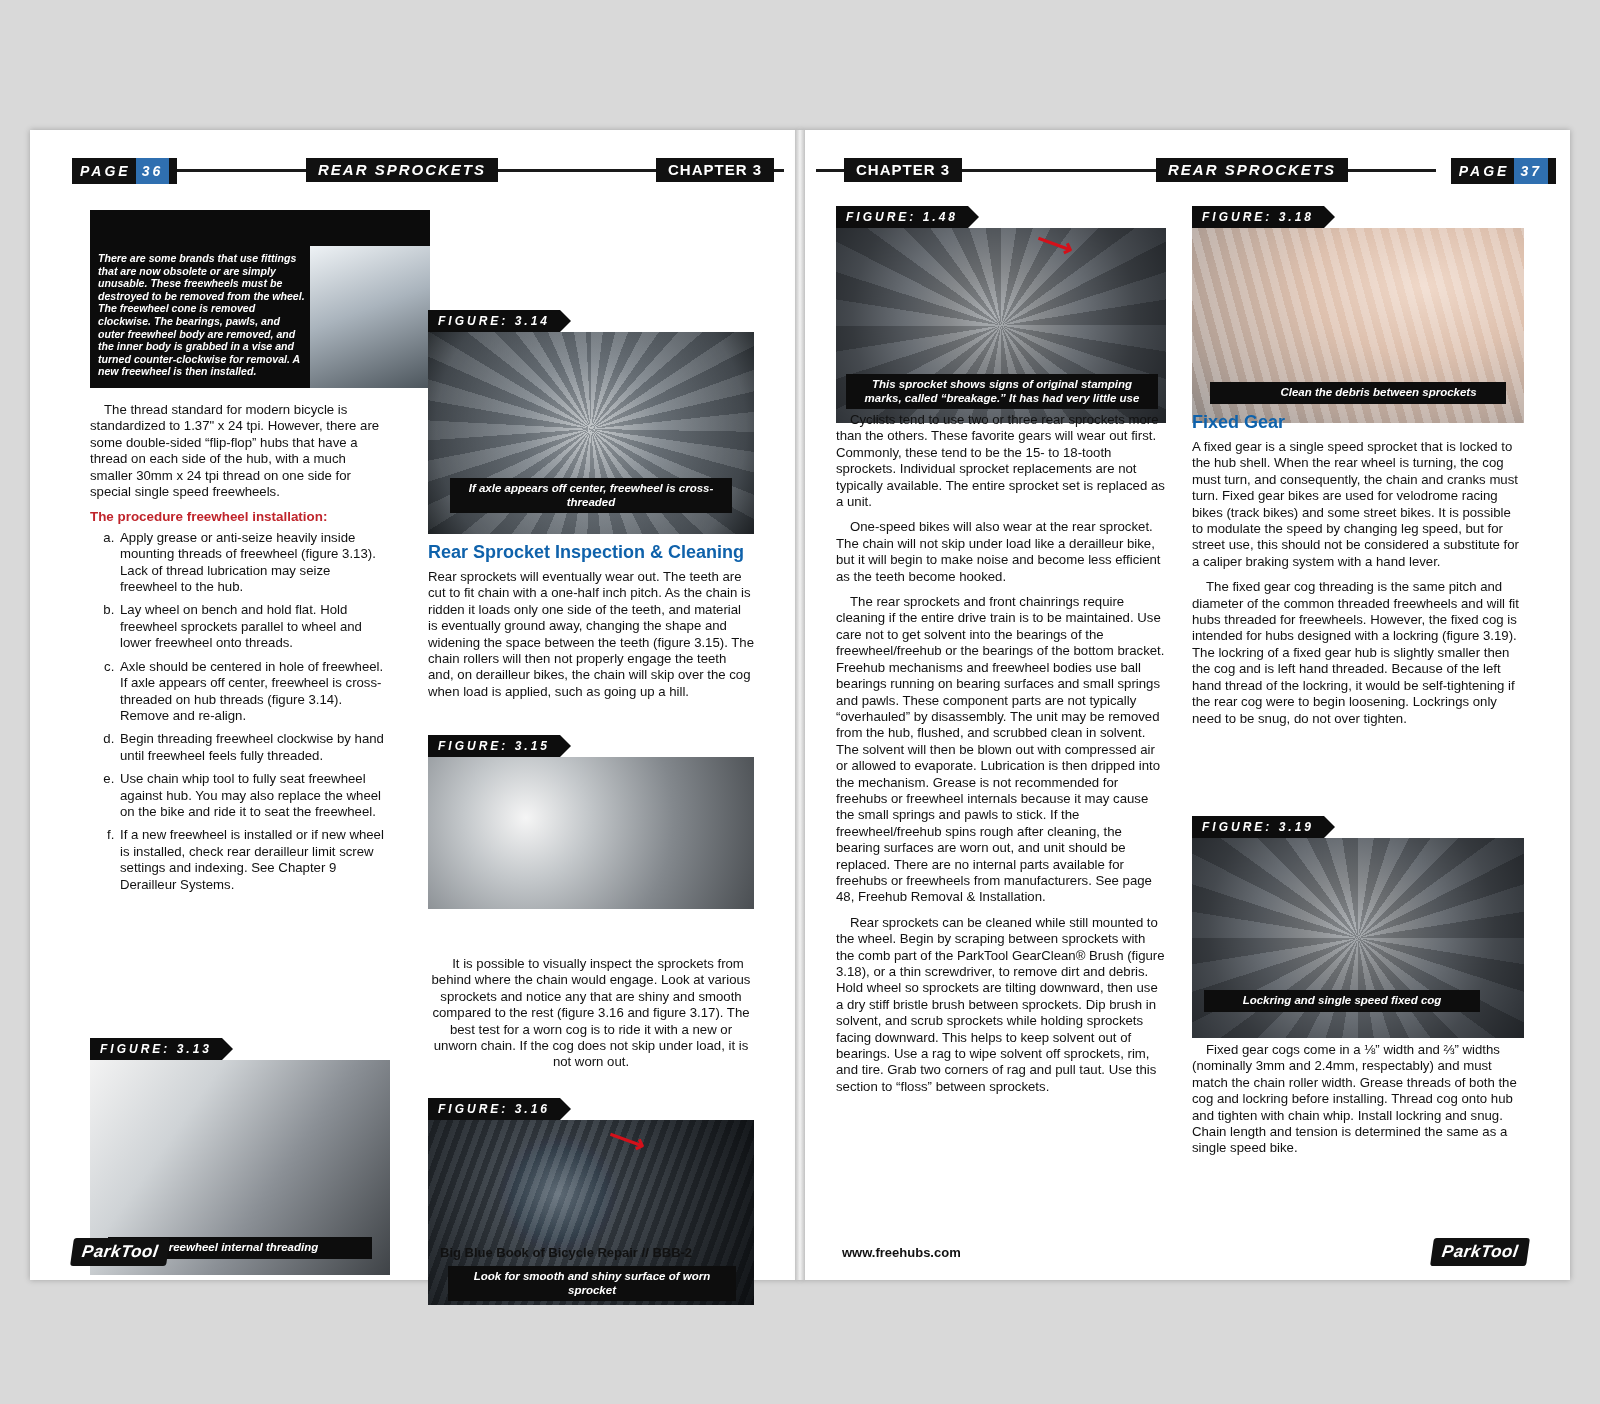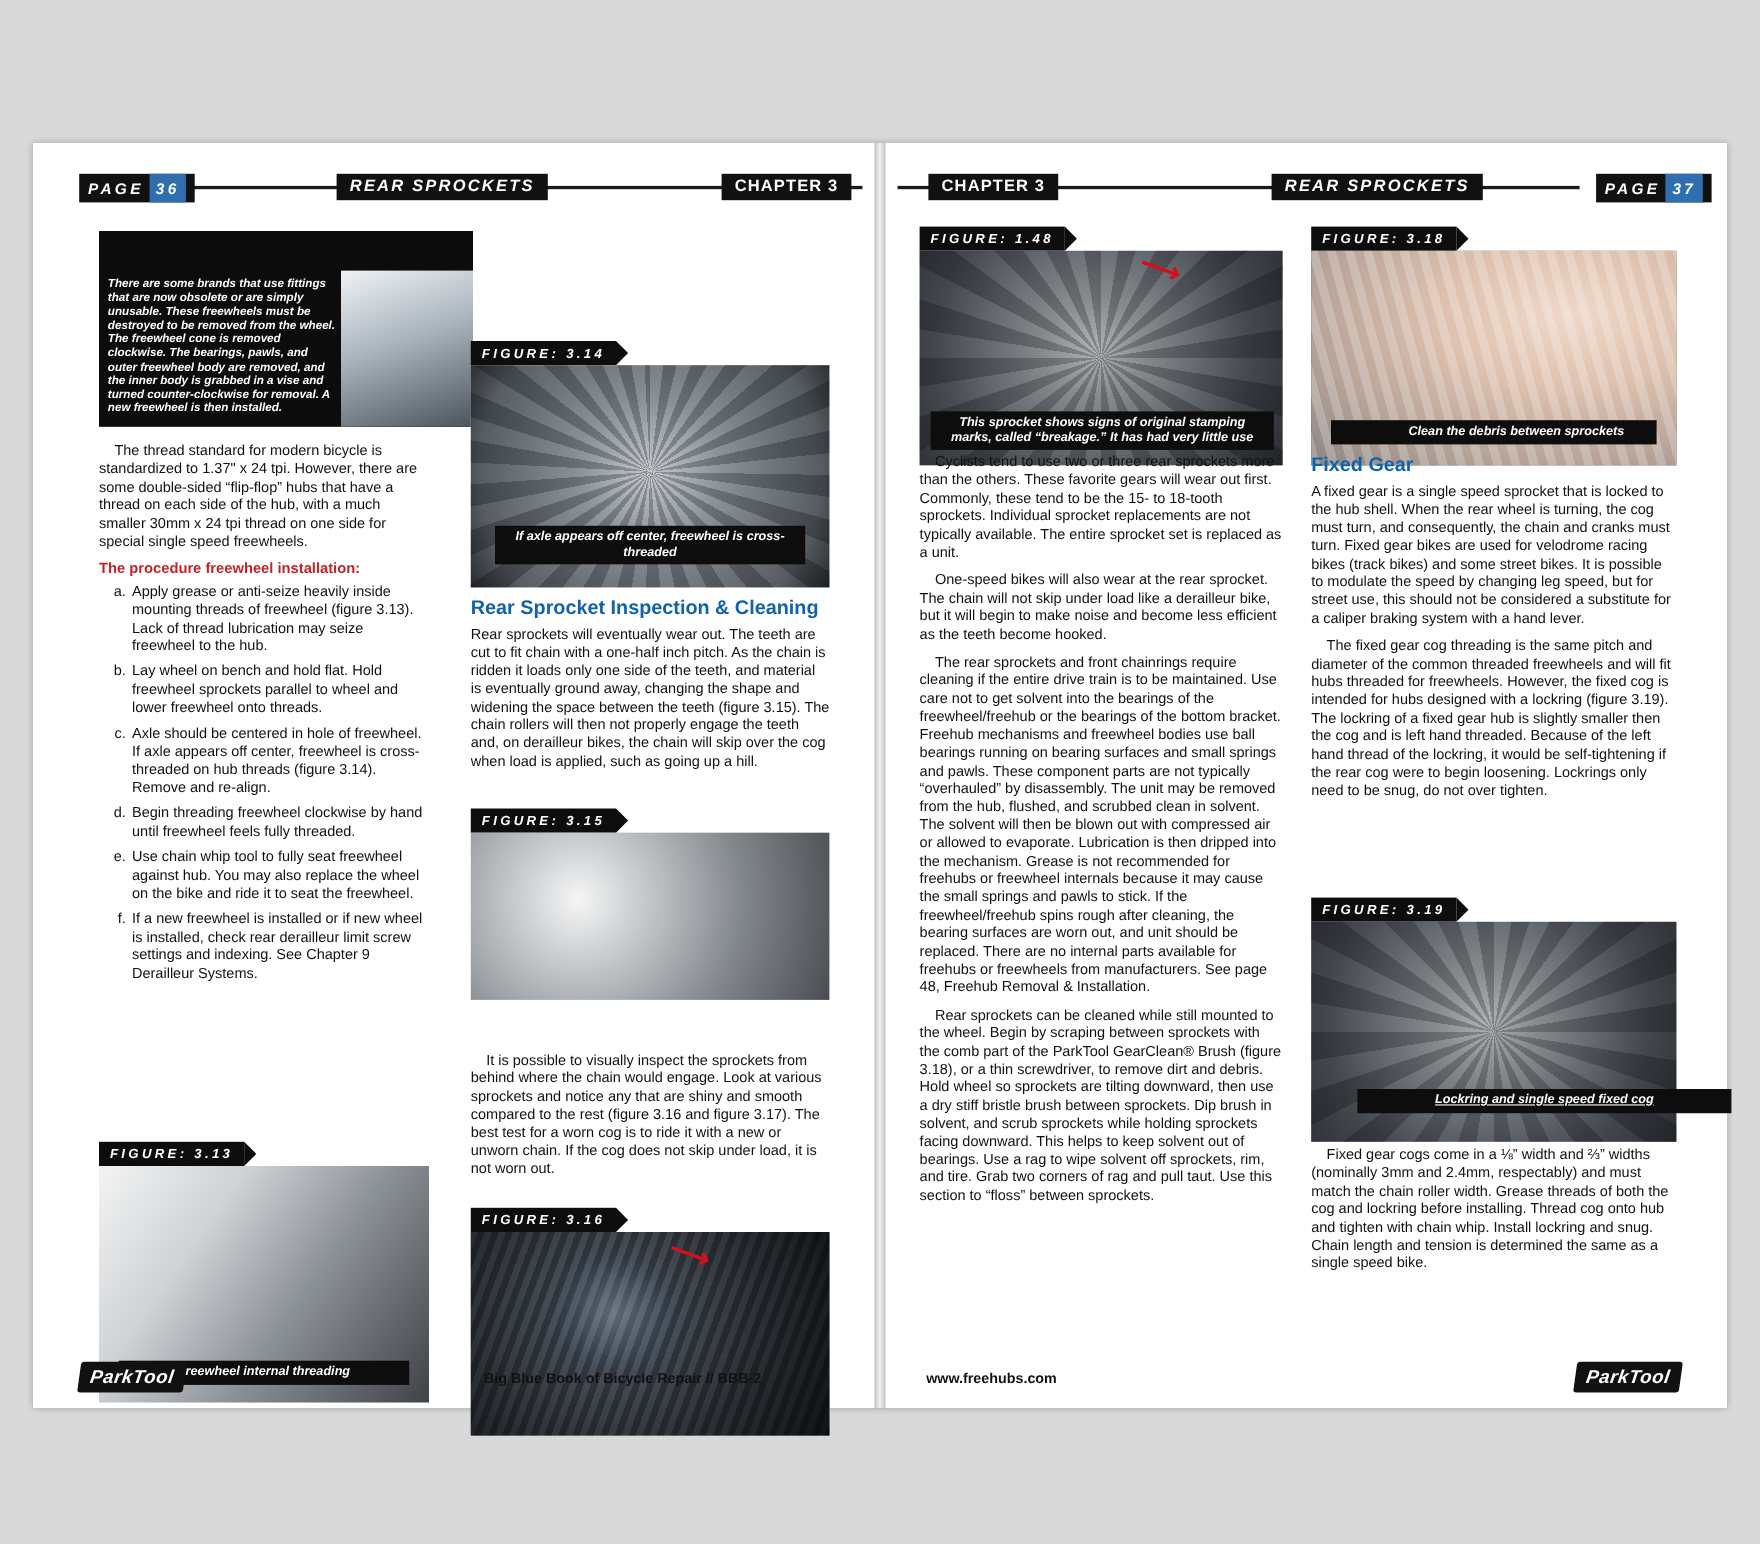--- a/index.html
+++ b/index.html
@@ -201,31 +201,32 @@
       <h2 class="section">Rear Sprocket Inspection &amp; Cleaning</h2>
       <p class="noind">Rear sprockets will eventually wear out. The teeth are cut to fit chain with a one-half inch pitch. As the chain is ridden it loads only one side of the teeth, and material is eventually ground away, changing the shape and widening the space between the teeth (figure 3.15). The chain rollers will then not properly engage the teeth and, on derailleur bikes, the chain will skip over the cog when load is applied, such as going up a hill.</p>
     </div>
 
     <div class="figlabel" style="left:398px;top:605px;">
       <span>FIGURE:</span>
       <span class="n">3.15</span>
     </div>
     <div class="photo tex-rollers" style="left:398px;top:627px;width:326px;height:152px;"></div>
 
-    <div class="col" style="left:398px;top:826px;width:326px;">
+    <div class="col" style="left:398px;top:826px;width:326px;text-align:center;">
       <p>It is possible to visually inspect the sprockets from behind where the chain would engage. Look at various sprockets and notice any that are shiny and smooth compared to the rest (figure 3.16 and figure 3.17). The best test for a worn cog is to ride it with a new or unworn chain. If the cog does not skip under load, it is not worn out.</p>
     </div>
 
     <div class="figlabel" style="left:398px;top:968px;">
       <span>FIGURE:</span>
       <span class="n">3.16</span>
     </div>
     <div class="photo tex-dark" style="left:398px;top:990px;width:326px;height:185px;">
       <div class="arrow-red" style="left:180px;top:8px;">⟵</div>
     </div>
+    <div class="cap" style="left:418px;top:1136px;width:288px;">Look for smooth and shiny surface of worn sprocket</div>
 
     <div class="footer" style="left:0;width:770px;">
       <div class="ptlogo" style="left:42px;bottom:14px;">
         <span>ParkTool</span>
       </div>
       <div class="footcenter" style="left:410px;bottom:20px;">Big Blue Book of Bicycle Repair  //  BBB-2</div>
     </div>
   </div>
 
   <div class="page" id="page-right">
@@ -266,21 +267,21 @@
       <h2 class="section">Fixed Gear</h2>
       <p class="noind">A fixed gear is a single speed sprocket that is locked to the hub shell. When the rear wheel is turning, the cog must turn, and consequently, the chain and cranks must turn. Fixed gear bikes are used for velodrome racing bikes (track bikes) and some street bikes. It is possible to modulate the speed by changing leg speed, but for street use, this should not be considered a substitute for a caliper braking system with a hand lever.</p>
       <p>The fixed gear cog threading is the same pitch and diameter of the common threaded freewheels and will fit hubs threaded for freewheels. However, the fixed cog is intended for hubs designed with a lockring (figure 3.19). The lockring of a fixed gear hub is slightly smaller then the cog and is left hand threaded. Because of the left hand thread of the lockring, it would be self-tightening if the rear cog were to begin loosening. Lockrings only need to be snug, do not over tighten.</p>
     </div>
 
     <div class="figlabel" style="left:392px;top:686px;">
       <span>FIGURE:</span>
       <span class="n">3.19</span>
     </div>
     <div class="photo tex-metal" style="left:392px;top:708px;width:332px;height:200px;"></div>
-    <div class="cap" style="left:434px;top:860px;width:340px;text-decoration:underline;">Lockring and single speed fixed cog</div>
+    <div class="cap" style="left:404px;top:860px;width:276px;">Lockring and single speed fixed cog</div>
 
     <div class="col" style="left:392px;top:912px;width:332px;">
       <p>Fixed gear cogs come in a ⅛” width and ⅔” widths (nominally 3mm and 2.4mm, respectably) and must match the chain roller width. Grease threads of both the cog and lockring before installing. Thread cog onto hub and tighten with chain whip. Install lockring and snug. Chain length and tension is determined the same as a single speed bike.</p>
     </div>
 
     <div class="footer" style="left:0;width:770px;">
       <div class="footurl" style="left:42px;bottom:20px;">www.freehubs.com</div>
       <div class="ptlogo" style="right:42px;bottom:14px;">
         <span>ParkTool</span>
       </div>

